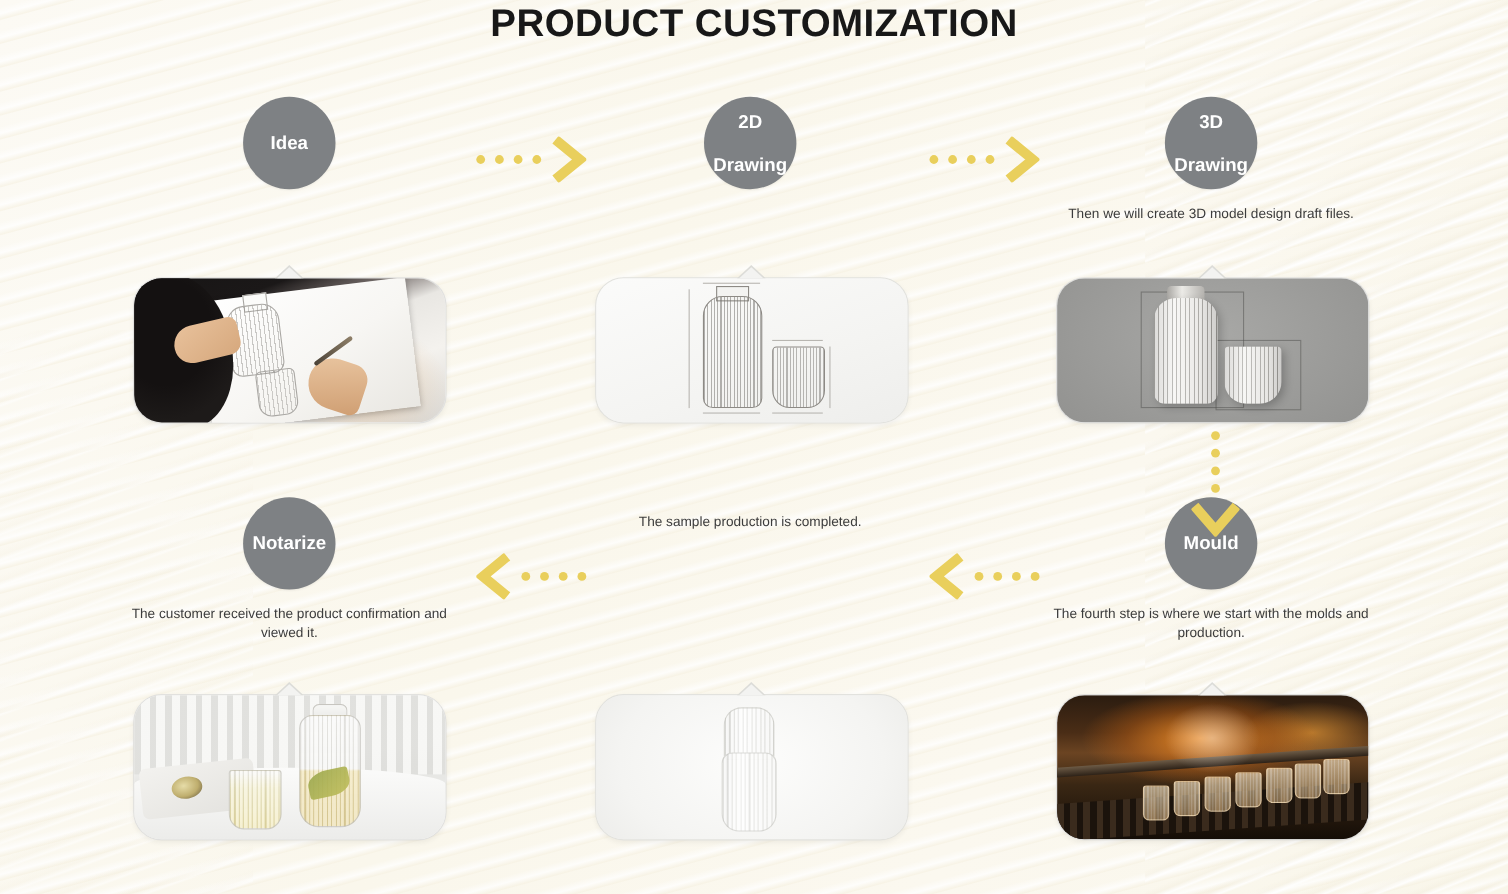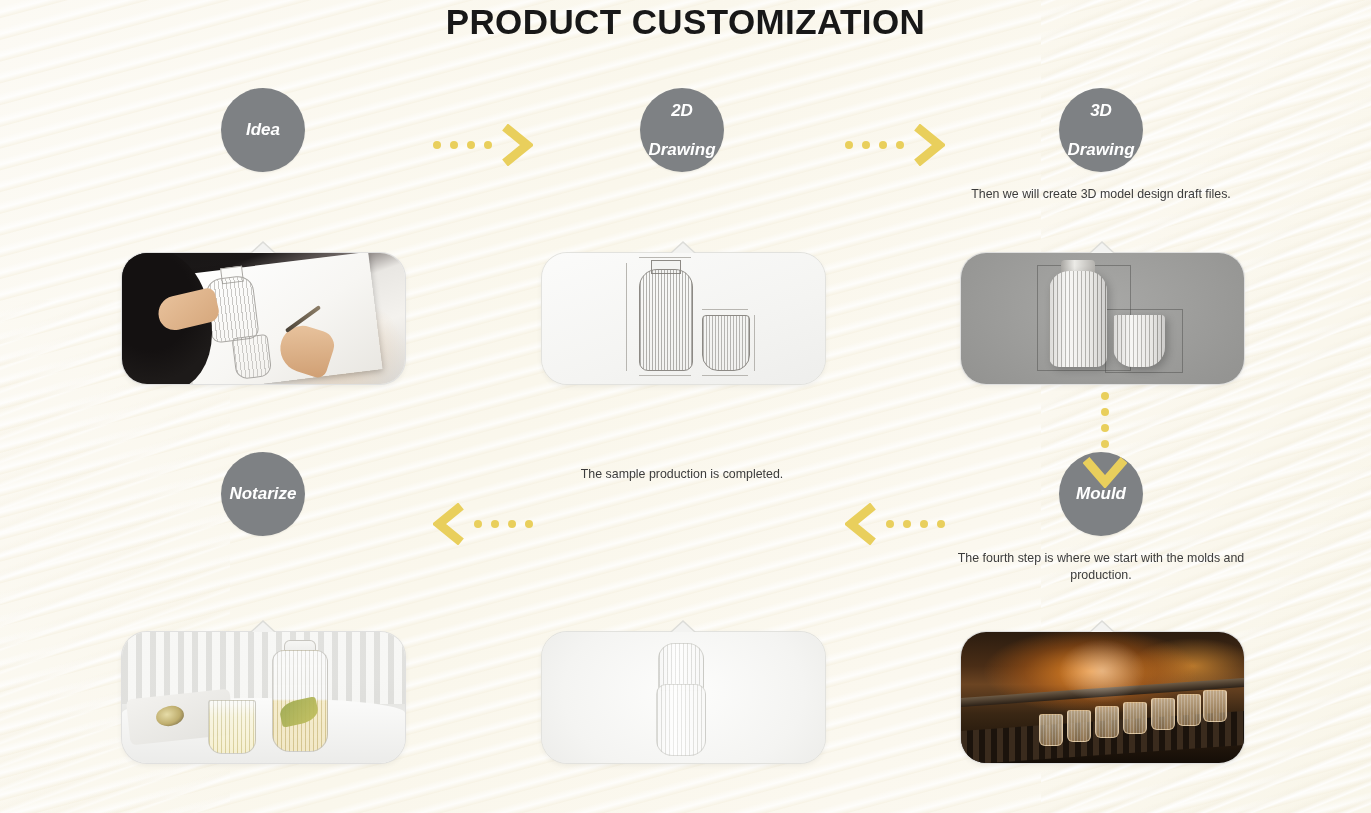--- a/index.html
+++ b/index.html
@@ -97,21 +97,21 @@
     display: flex;
     align-items: center;
     justify-content: center;
     text-align: center;
     color: #ffffff;
     font-size: 17px;
     font-weight: bold;
     line-height: 1.12;
     box-shadow: 0 1px 2px rgba(0,0,0,0.06);
   }
-  .circle span { display: block; padding: 0 2px; font-style: italic; }
+  .circle span { display: block; padding: 0 2px; }
 
   .desc {
     margin-top: 14px;
     text-align: center;
     font-size: 12.4px;
     line-height: 1.33;
     color: #3c3c3c;
     padding: 0 6px;
   }
 
@@ -510,20 +510,21 @@
       <div class="vase3d"></div>
       <div class="cup3d"></div>
     </div>
   </div>
 </div>
 
 <div class="step step-col-1 row-bottom">
   <div class="circle">
     <span>Notarize</span>
   </div>
+  <div class="desc">The customer received the product confirmation and viewed it.</div>
 </div>
 
 <div class="step step-col-2 row-bottom">
   <div class="desc">The sample production is completed.</div>
 </div>
 
 <div class="step step-col-3 row-bottom">
   <div class="circle">
     <span>Mould</span>
   </div>

